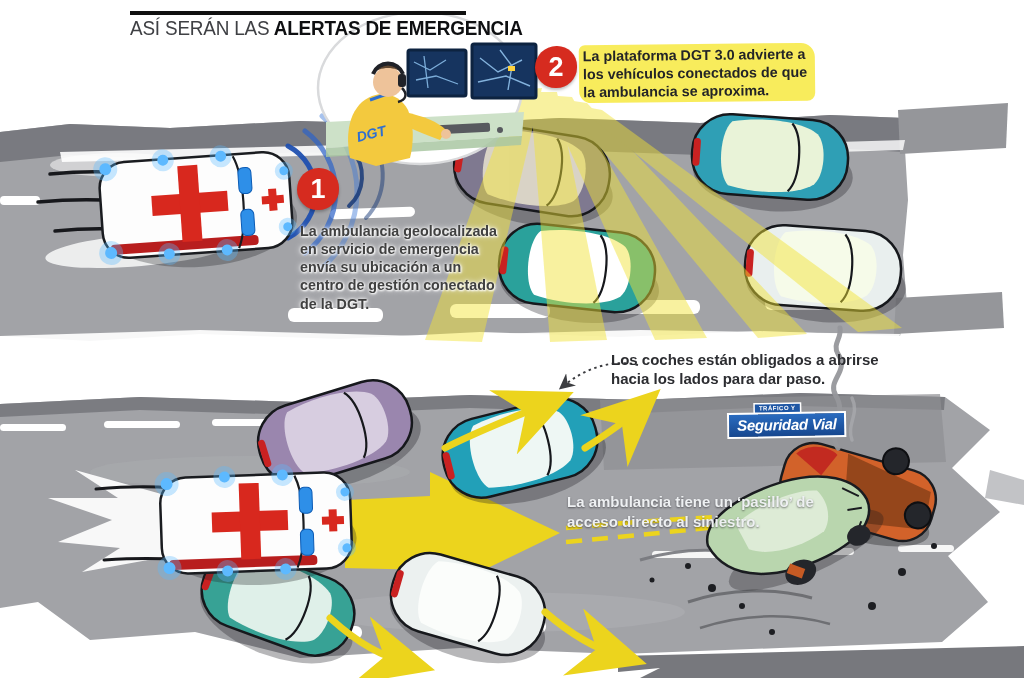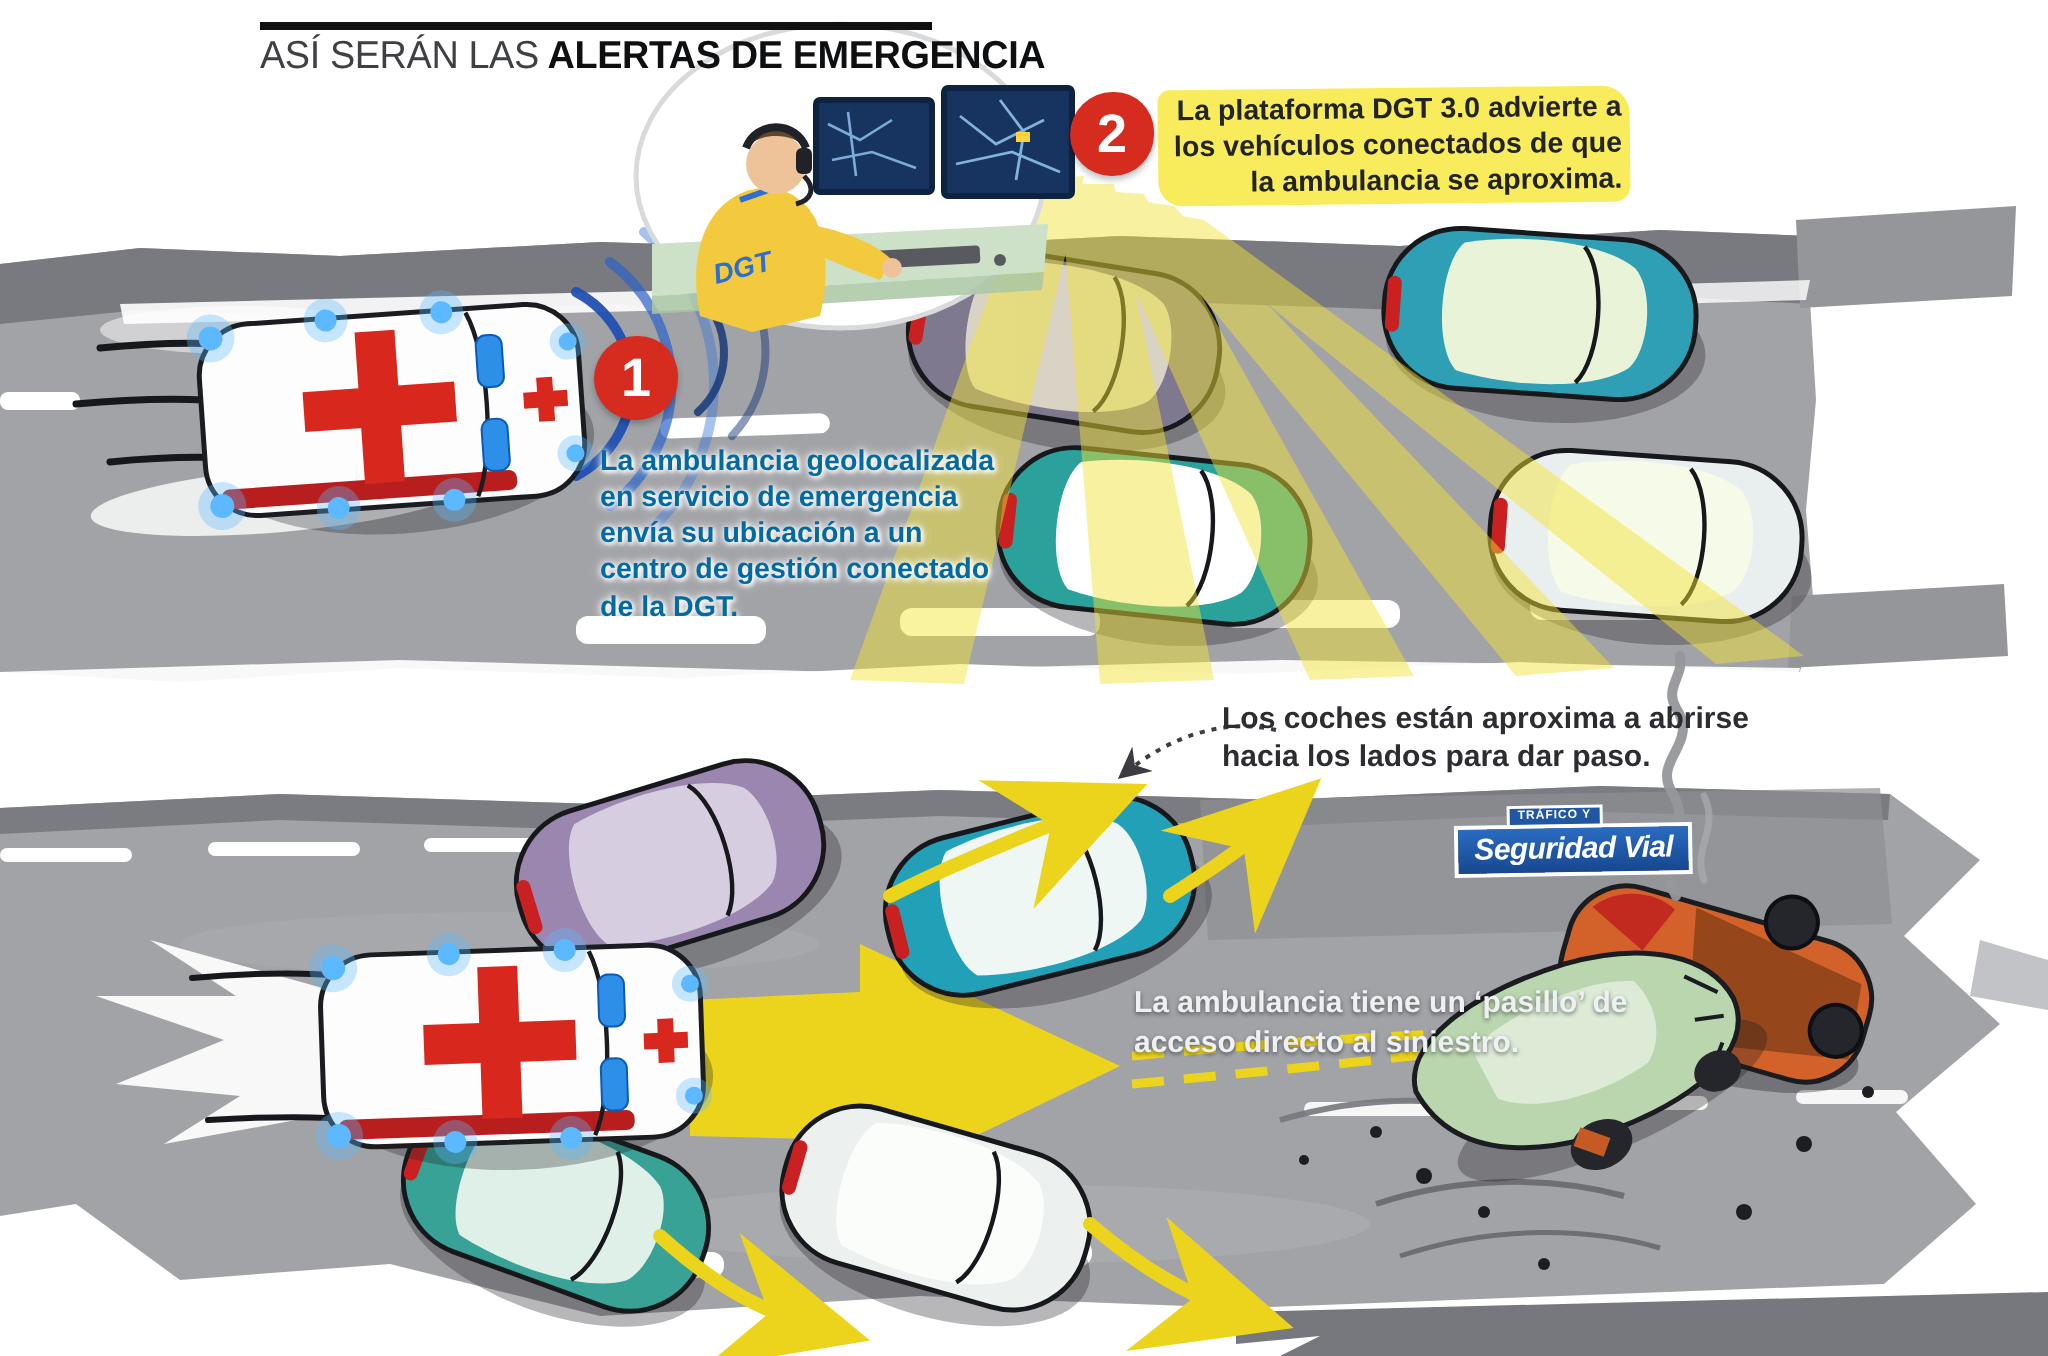--- a/index.html
+++ b/index.html
@@ -16,24 +16,24 @@
   .title{left:130px;top:17px;font-size:19.5px;letter-spacing:-.2px;white-space:nowrap;
          transform:scaleX(.97);transform-origin:left top;}
   .title .t-light{font-weight:400;color:#3f4044;}
   .title .t-bold{font-weight:800;color:#0e0f11;}
   .intro{left:130px;top:41px;width:202px;font-size:14.6px;font-weight:700;color:#3c3d41;line-height:1.26;}
   .step-badge{width:42px;height:42px;background:var(--step-red);border-radius:52% 48% 50% 50%;
          color:#fff;font-weight:800;font-size:27px;display:flex;align-items:center;justify-content:center;
          box-shadow:0 2px 3px rgba(0,0,0,.25);}
   .badge-1{left:297px;top:168px;}
   .badge-2{left:535px;top:46px;}
-  .step2-text{left:579px;top:44px;width:236px;font-size:14.3px;font-weight:700;color:#232427;line-height:1.27;text-align:right;}
+  .step2-text{left:579px;top:44px;width:236px;font-size:14.3px;font-weight:700;color:#232427;line-height:1.27;}
   .step2-text .hl{background:rgba(246,232,56,.82);border-radius:6px 14px 8px 12px;display:inline-block;
          padding:2px 4px;transform:rotate(-.6deg);}
-  .step1-text{left:300px;top:222px;width:200px;font-size:14.3px;font-weight:700;color:#0369a1;line-height:1.27;
+  .step1-text{left:300px;top:222px;width:200px;font-size:14.3px;font-weight:700;color:#404040;line-height:1.27;
          text-shadow:0 0 3px #fff,0 0 6px #fff,1px 1px 2px #fff;}
   .callout-open{left:611px;top:350px;width:268px;font-size:15px;font-weight:700;color:#2c2d31;line-height:1.28;}
   .callout-corridor{left:567px;top:492px;width:252px;font-size:15px;font-weight:700;color:#eef0f2;line-height:1.3;
          text-shadow:0 1px 2px rgba(20,20,25,.55);}
   .logo{left:729px;top:396px;transform:rotate(-1deg);}
   .logo-top{display:inline-block;background:var(--logo-blue);color:#fff;font-size:6px;font-weight:700;
          padding:1px 4px;margin-left:26px;letter-spacing:.5px;box-shadow:0 0 0 1.5px #fff;}
   .logo-main{background:linear-gradient(180deg,#2a6cc0,#17478f);color:#fff;font-size:15px;font-weight:800;
          font-style:italic;padding:2px 8px 3px;box-shadow:0 0 0 2px #fff;letter-spacing:-.3px;}
 </style>
@@ -260,21 +260,21 @@
 </div>
 <div class="abs step2-text">
   <span class="hl">La plataforma DGT 3.0 advierte a los vehículos conectados de que la ambulancia se aproxima.</span>
 </div>
 
 <div class="abs step-badge badge-1">
   <span>1</span>
 </div>
 <div class="abs step1-text">La ambulancia geolocalizada en servicio de emergencia envía su ubicación a un centro de gestión conectado de la DGT.</div>
 
-<div class="abs callout-open">Los coches están aproxima a abrirse hacia los lados para dar paso.</div>
+<div class="abs callout-open">Los coches están obligados a abrirse hacia los lados para dar paso.</div>
 <div class="abs callout-corridor">La ambulancia tiene un ‘pasillo’ de acceso directo al siniestro.</div>
 
 <div class="abs logo">
   <div class="logo-top">TRÁFICO Y</div>
   <div class="logo-main">Seguridad Vial</div>
 </div>
 
 </div>
 
 </body></html>

